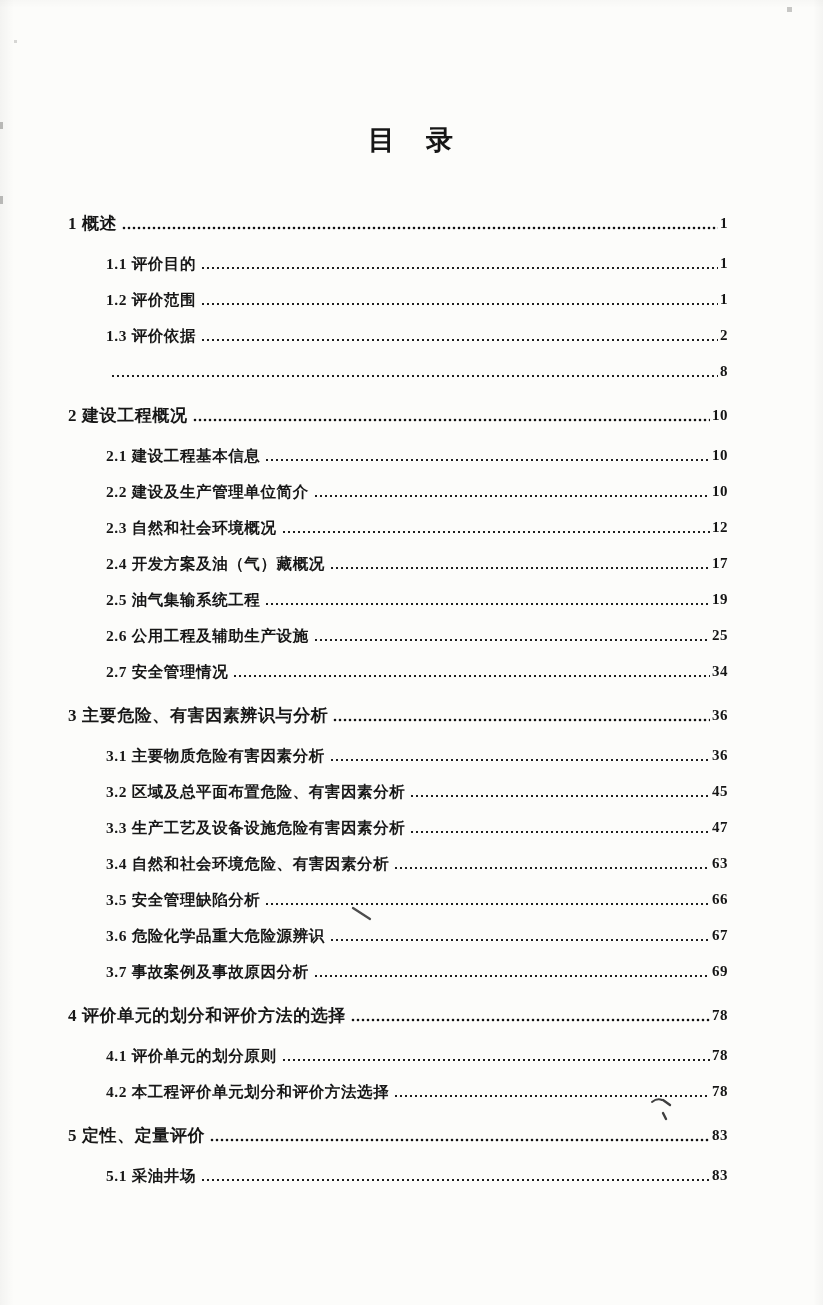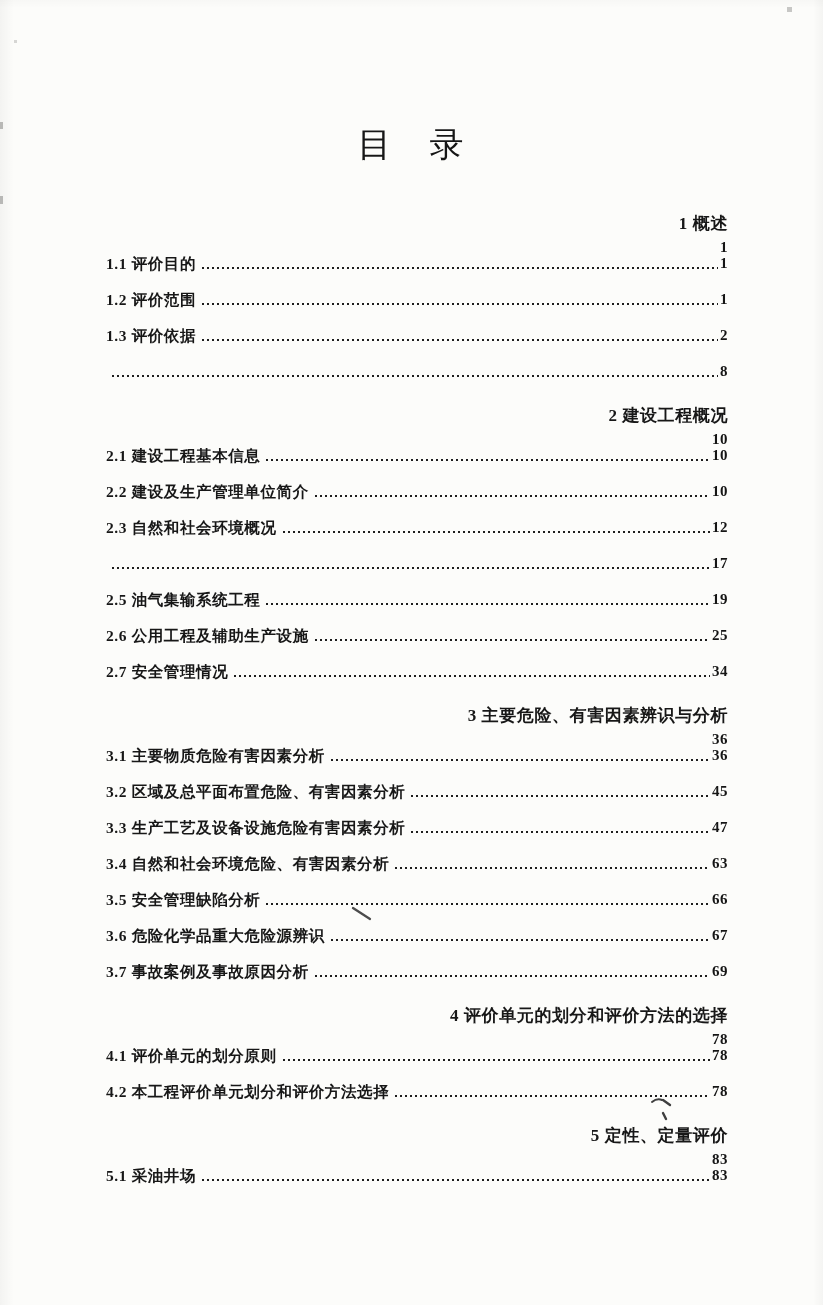--- a/index.html
+++ b/index.html
@@ -17,40 +17,40 @@
     background:
       linear-gradient(to right, rgba(0,0,0,0.035), rgba(0,0,0,0) 14px),
       linear-gradient(to left, rgba(0,0,0,0.03), rgba(0,0,0,0) 10px),
       linear-gradient(to bottom, rgba(0,0,0,0.02), rgba(0,0,0,0) 8px);
     pointer-events: none;
   }
   .doc-title {
     position: absolute;
     top: 122px; left: 0; width: 100%;
     text-align: center;
-    font-size: 34px;
-    font-weight: 400;
+    font-size: 27px;
+    font-weight: 700;
     letter-spacing: 2px;
     color: #161616;
   }
   .toc {
     position: absolute;
     top: 190px; left: 68px;
     width: 660px;
   }
   .toc-row {
     display: flex;
     align-items: flex-end;
     height: 21px;
     line-height: 21px;
     margin-top: 15px;
     white-space: nowrap;
   }
   .toc-row:first-child { margin-top: 0; }
-  .toc-row.chapter { margin-top: 23px; flex-direction: column; }
+  .toc-row.chapter { margin-top: 23px; }
   .toc-row.chapter + .toc-row { margin-top: 19px; justify-content: center; }
   .toc-row .label {
     font-weight: 700;
     letter-spacing: 0.6px;
     color: #171717;
   }
   .toc-row.chapter .label { font-size: 17px; }
   .toc-row.sub { padding-left: 38px; }
   .toc-row.sub .label { font-size: 15.5px; }
   .dots {
@@ -130,20 +130,21 @@
     <span class="label">2.2 建设及生产管理单位简介</span>
     <span class="dots"></span>
     <span class="page-num">10</span>
   </div>
     <div class="toc-row sub">
     <span class="label">2.3 自然和社会环境概况</span>
     <span class="dots"></span>
     <span class="page-num">12</span>
   </div>
     <div class="toc-row sub">
+    <span class="label">2.4 开发方案及油（气）藏概况</span>
     <span class="dots"></span>
     <span class="page-num">17</span>
   </div>
     <div class="toc-row sub">
     <span class="label">2.5 油气集输系统工程</span>
     <span class="dots"></span>
     <span class="page-num">19</span>
   </div>
     <div class="toc-row sub">
     <span class="label">2.6 公用工程及辅助生产设施</span>

